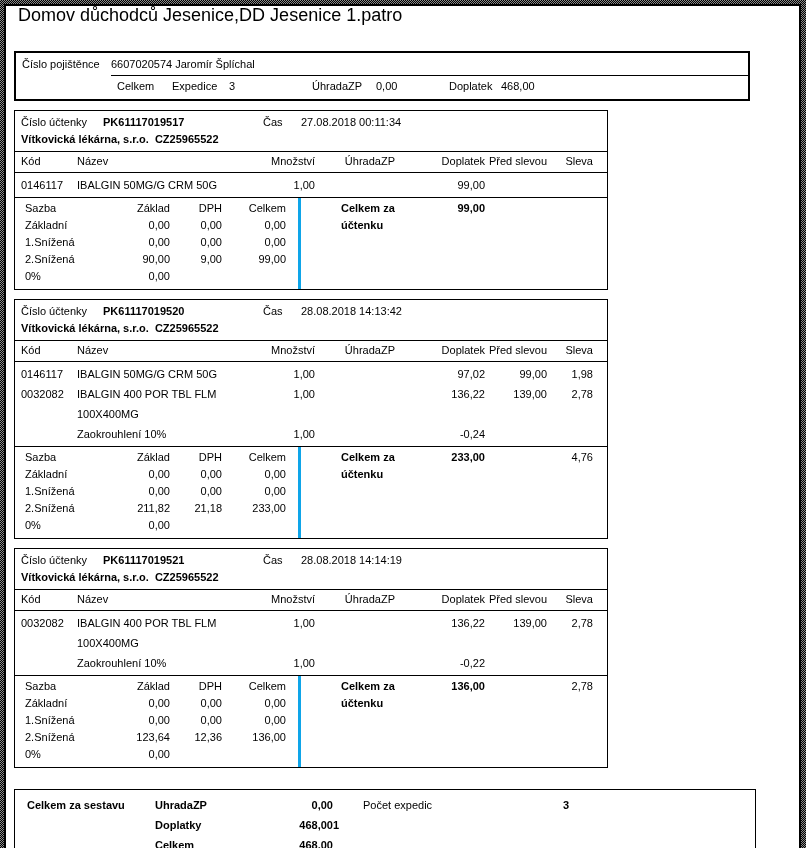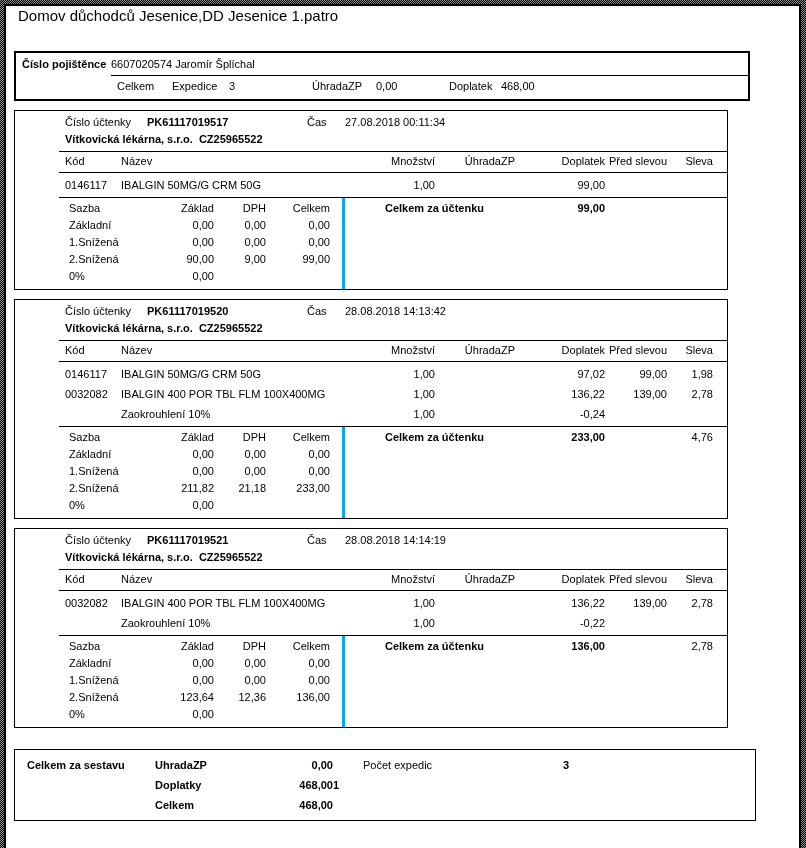--- a/index.html
+++ b/index.html
@@ -13,35 +13,35 @@
   .page{
     position:absolute;left:4px;top:4px;width:797px;height:856px;
     box-sizing:border-box;background:#fff;border:2px solid #000;
     padding:0 0 0 8px;color:#000;font-size:11px;
   }
   .pre{white-space:pre;}
   
   .titlebar{margin:14px 0 2px 4px;line-height:19px;font-size:15px;}
   .title{font-weight:bold;}
   .period{margin-left:28px;}
-  .subtitle{margin:0 0 0 4px;line-height:19px;font-size:15px;}
+  .subtitle{margin:0 0 0 4px;line-height:19px;font-size:18px;}
   
   .pbox{width:736px;box-sizing:border-box;border:2px solid #000;margin-top:26px;}
   .p-row1{display:flex;line-height:17px;padding-top:3px;}
-  .p-lbl{width:95px;padding-left:6px;box-sizing:border-box;font-weight:bold;}
+  .p-lbl{width:95px;padding-left:6px;box-sizing:border-box;font-weight:normal;}
   .p-hline{border-top:1px solid #000;margin:2px 0 2px 95px;}
   .p-row2{display:flex;margin-left:101px;line-height:17px;padding-bottom:4px;}
   .p2-celkem{width:55px;}
   .p2-exp-l{width:57px;}
   .p2-exp-v{width:83px;}
   .p2-uh-l{width:64px;}
   .p2-uh-v{width:73px;}
   .p2-dp-l{width:52px;}
   
-  .rbox{width:714px;box-sizing:border-box;border:1px solid #000;margin-top:9px;padding-left:44px;}
+  .rbox{width:594px;box-sizing:border-box;border:1px solid #000;margin-top:9px;}
   .rhead{display:flex;line-height:17px;padding-top:3px;}
   .rh-lbl{width:88px;padding-left:6px;box-sizing:border-box;}
   .rh-num{width:160px;font-weight:bold;}
   .rh-cas{width:38px;}
   .pharm{line-height:17px;font-weight:bold;padding:0 0 3px 6px;}
   .r-row{display:flex;padding-right:14px;}
   .ck{width:62px;padding-left:6px;box-sizing:border-box;}
   .cn{flex:1;}
   .cm{width:80px;text-align:right;}
   .cu{width:80px;text-align:right;}

